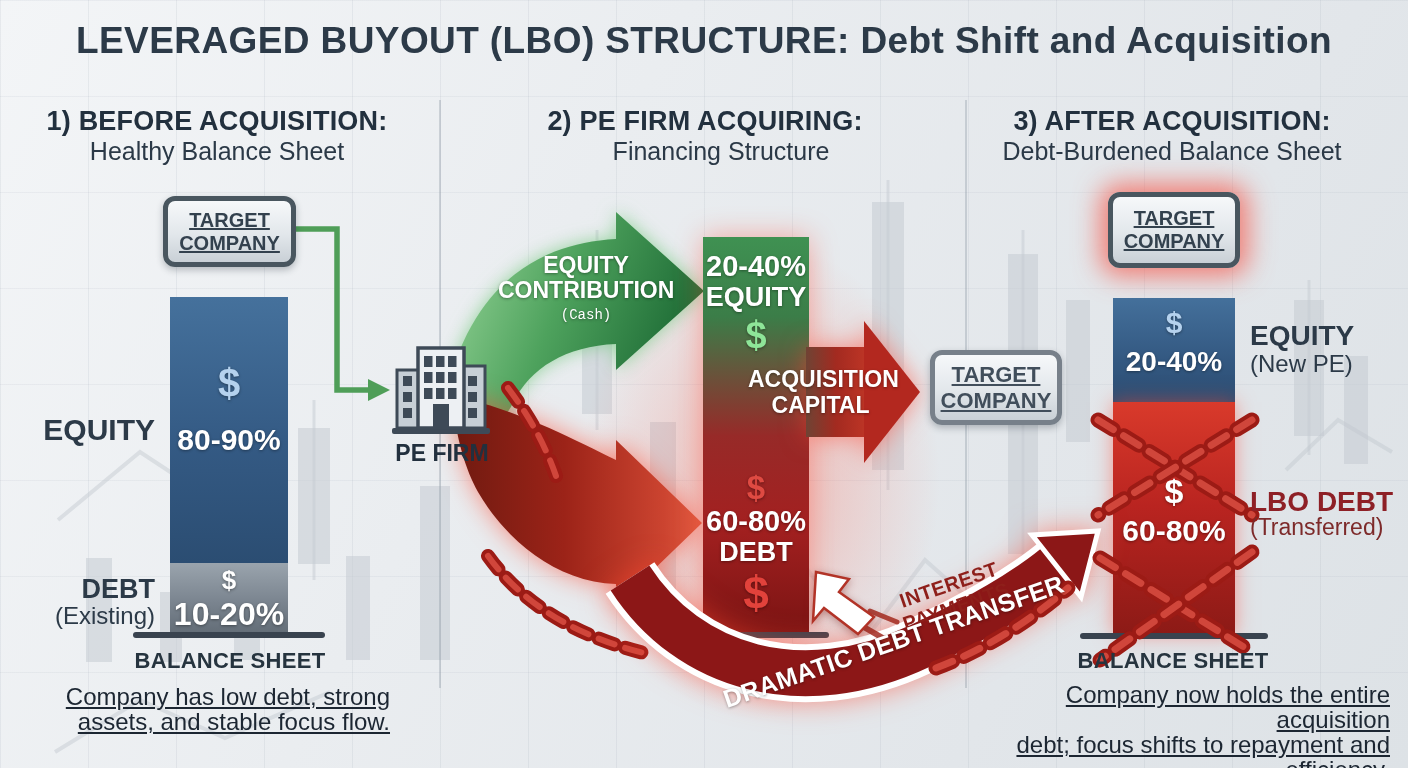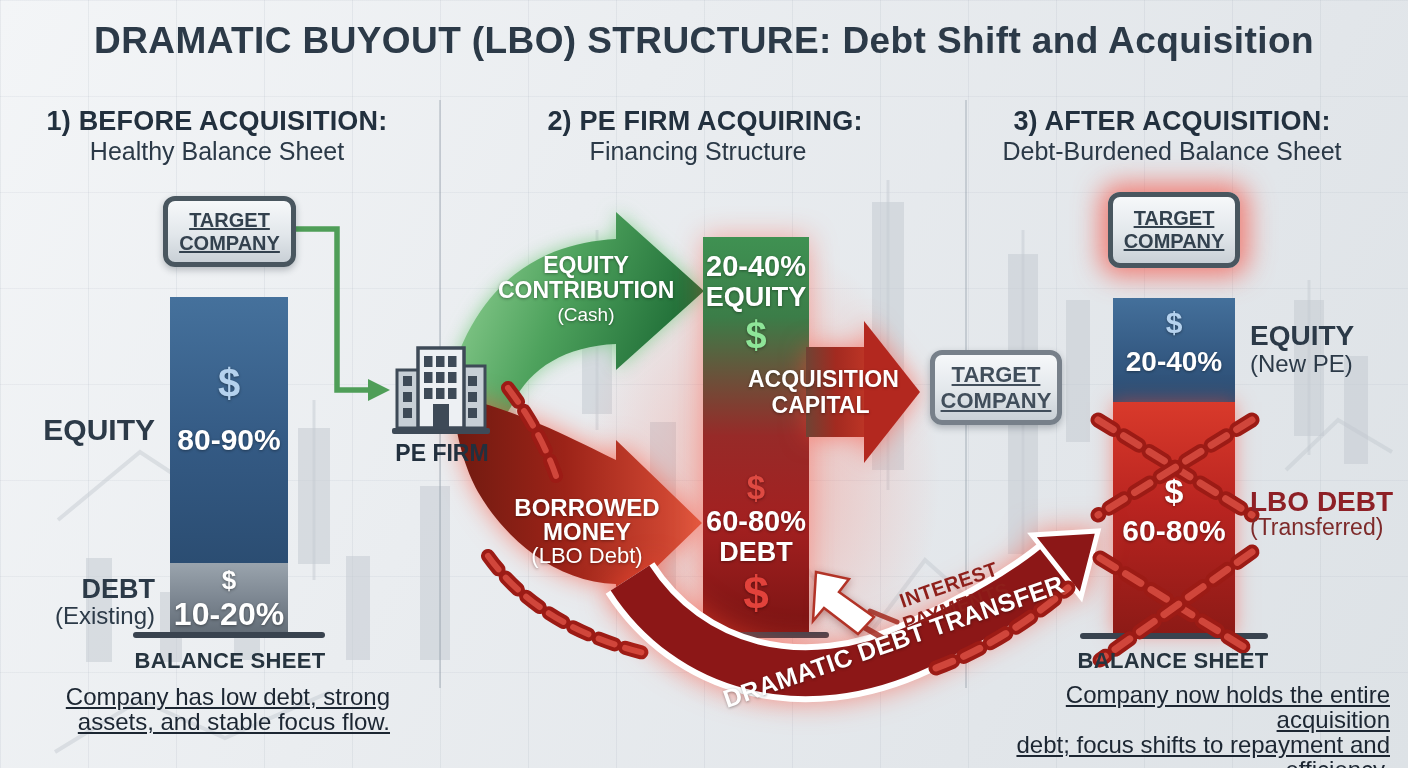--- a/index.html
+++ b/index.html
@@ -67,27 +67,27 @@
       <polyline points="55,752 140,700 225,738 330,692"></polyline>
       <polyline points="745,642 805,566 862,644 925,560 988,616 1060,556"></polyline>
       <polyline points="1286,470 1338,420 1392,452"></polyline>
       <polyline points="58,520 140,452 225,508"></polyline>
     </g>
   </svg>
 
   <div class="divider" style="left:439px;"></div>
   <div class="divider" style="left:965px;"></div>
 
-  <div class="title">DRAMATIC BUYOUT (LBO) STRUCTURE: Debt Shift and Acquisition</div>
+  <div class="title">LEVERAGED BUYOUT (LBO) STRUCTURE: Debt Shift and Acquisition</div>
 
   <div class="abs hdr txt" style="left:37px;top:106px;width:360px;">1) BEFORE ACQUISITION:</div>
   <div class="abs sub txt" style="left:37px;top:137px;width:360px;">Healthy Balance Sheet</div>
 
   <div class="abs hdr txt" style="left:505px;top:106px;width:400px;">2) PE FIRM ACQUIRING:</div>
-  <div class="abs sub txt" style="left:498px;top:137px;width:400px;">Financing Structure</div>
+  <div class="abs sub txt" style="left:521px;top:137px;width:400px;">Financing Structure</div>
 
   <div class="abs hdr txt" style="left:972px;top:106px;width:400px;">3) AFTER ACQUISITION:</div>
   <div class="abs sub txt" style="left:972px;top:137px;width:400px;">Debt-Burdened Balance Sheet</div>
 
   <svg class="abs" style="left:0;top:0;z-index:2;" width="1408" height="768" viewBox="0 0 1408 768">
     <defs>
       <linearGradient id="gGreen" x1="0" y1="0" x2="1" y2="0.35">
         <stop offset="0" stop-color="#9ad79b"></stop>
           <stop offset="0.5" stop-color="#4ea25d"></stop>
         <stop offset="1" stop-color="#1d6b35"></stop>
@@ -232,28 +232,23 @@
           <rect x="58" y="46" width="8.5" height="11"></rect>
         <rect x="43" y="62" width="16" height="24"></rect>
       </g>
     </svg>
   </div>
   <div class="abs txt" style="left:392px;top:440px;width:100px;text-align:center;font-size:23px;font-weight:bold;color:#22303e;">PE FIRM</div>
 
   <div class="abs txt wsh" style="left:498px;top:253px;width:176px;text-align:center;color:#ffffff;">
     <div style="font-size:23px;font-weight:bold;line-height:25px;">EQUITY</div>
     <div style="font-size:23px;font-weight:bold;line-height:25px;">CONTRIBUTION</div>
-    <div style="font-size:19px;line-height:24px;">(Cash)</div>
-  </div>
-
-  <div class="abs txt wsh" style="left:497px;top:496px;width:180px;text-align:center;color:#ffffff;">
-    <div style="font-size:24px;font-weight:bold;line-height:24px;">BORROWED</div>
-    <div style="font-size:24px;font-weight:bold;line-height:24px;">MONEY</div>
-    <div style="font-size:22px;line-height:23px;">(LBO Debt)</div>
-  </div>
+    <div style="font-size:14px;line-height:24px;font-family:Liberation Mono, monospace;">(Cash)</div>
+  </div>
+
 
   <div class="abs txt wsh" style="left:703px;top:251px;width:106px;text-align:center;">
     <div style="font-size:29px;font-weight:bold;color:#ffffff;line-height:31px;">20-40%</div>
     <div style="font-size:27px;font-weight:bold;color:#ffffff;line-height:30px;">EQUITY</div>
     <div style="font-size:38px;font-weight:bold;color:#8ee598;line-height:46px;">$</div>
   </div>
 
   <div class="abs txt wsh" style="left:748px;top:366px;width:145px;text-align:center;color:#ffffff;font-weight:bold;font-size:23px;line-height:26px;">
     <div>ACQUISITION</div>
     <div>CAPITAL</div>

